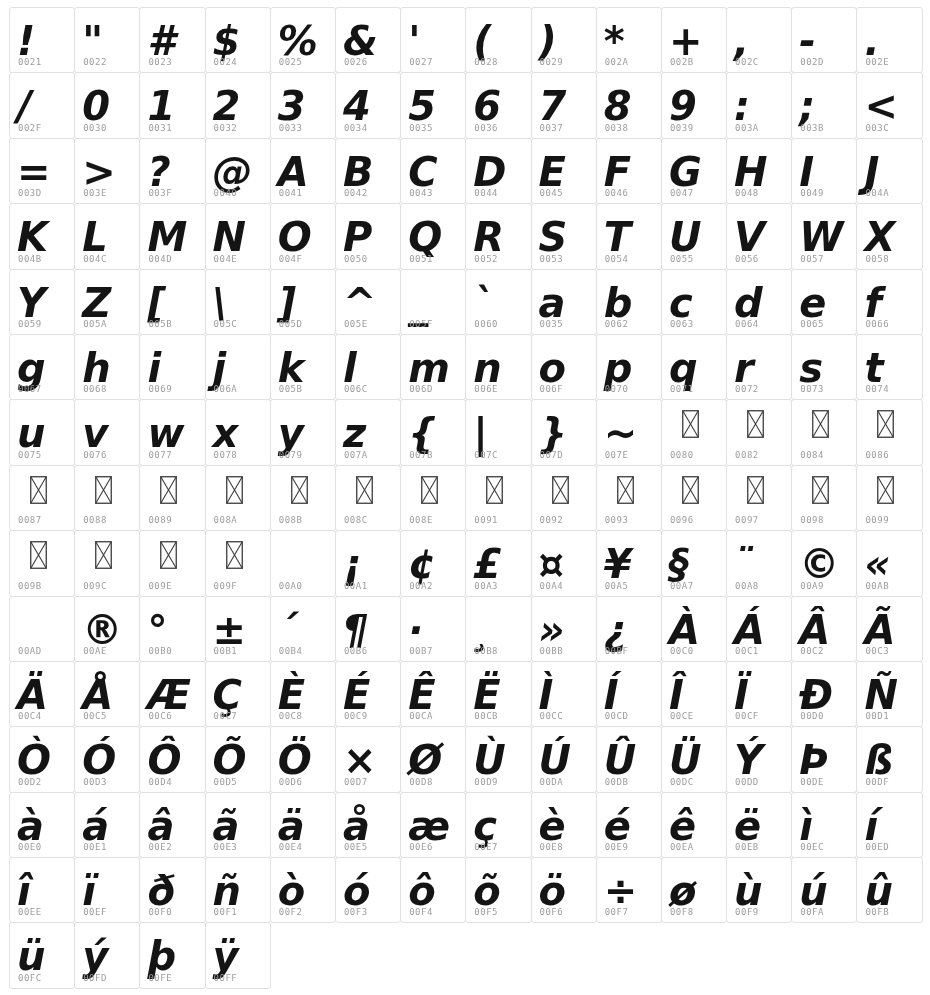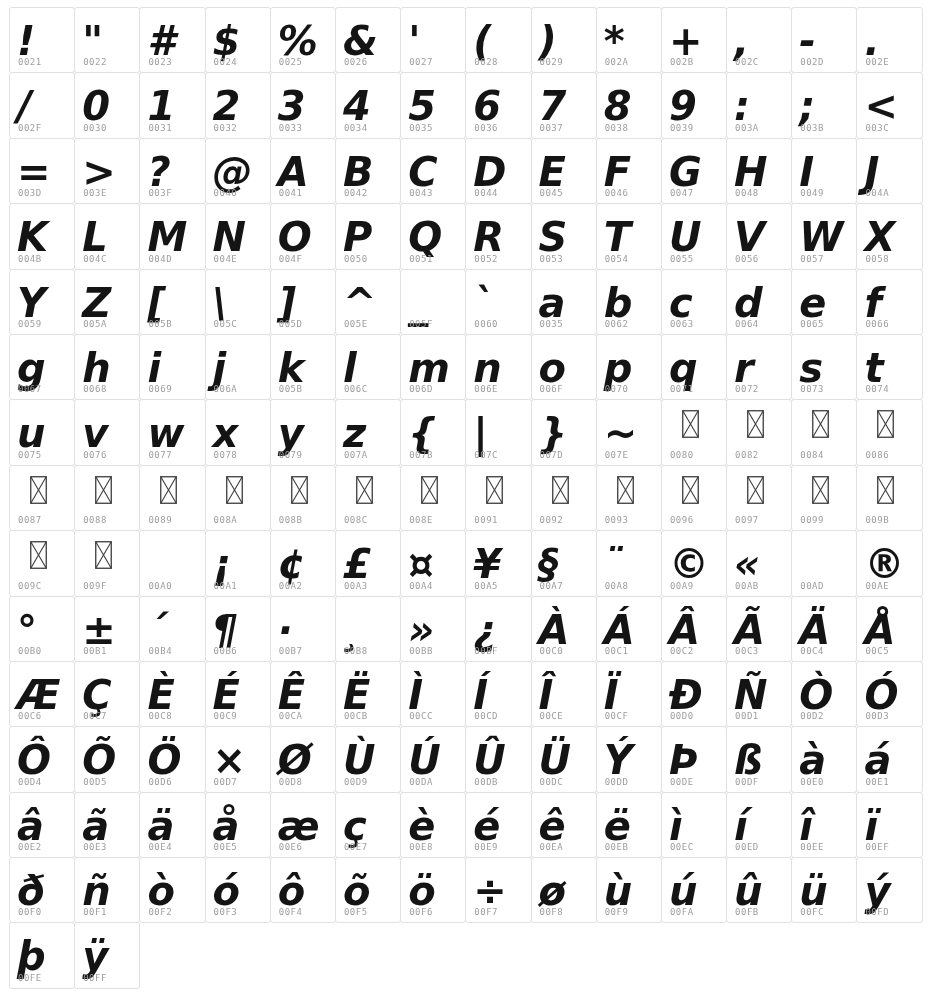--- a/index.html
+++ b/index.html
@@ -569,37 +569,53 @@
             <line x1="16.25" y1="0.75" x2="0.75" y2="27.25" stroke="#3c3c3c" stroke-width="1.1"></line>
           </svg></div>
         <div class="code">0097</div>
       </div>
       <div class="cell">
         <div class="glyph notdef"><svg width="17" height="28" viewBox="0 0 17 28">
             <rect x="0.75" y="0.75" width="15.5" height="26.5" fill="none" stroke="#3c3c3c" stroke-width="1.3"></rect>
             <line x1="0.75" y1="0.75" x2="16.25" y2="27.25" stroke="#3c3c3c" stroke-width="1.1"></line>
             <line x1="16.25" y1="0.75" x2="0.75" y2="27.25" stroke="#3c3c3c" stroke-width="1.1"></line>
           </svg></div>
+        <div class="code">0098</div>
+      </div>
+      <div class="cell">
+        <div class="glyph notdef"><svg width="17" height="28" viewBox="0 0 17 28">
+            <rect x="0.75" y="0.75" width="15.5" height="26.5" fill="none" stroke="#3c3c3c" stroke-width="1.3"></rect>
+            <line x1="0.75" y1="0.75" x2="16.25" y2="27.25" stroke="#3c3c3c" stroke-width="1.1"></line>
+            <line x1="16.25" y1="0.75" x2="0.75" y2="27.25" stroke="#3c3c3c" stroke-width="1.1"></line>
+          </svg></div>
         <div class="code">0099</div>
       </div>
       <div class="cell">
         <div class="glyph notdef"><svg width="17" height="28" viewBox="0 0 17 28">
             <rect x="0.75" y="0.75" width="15.5" height="26.5" fill="none" stroke="#3c3c3c" stroke-width="1.3"></rect>
             <line x1="0.75" y1="0.75" x2="16.25" y2="27.25" stroke="#3c3c3c" stroke-width="1.1"></line>
             <line x1="16.25" y1="0.75" x2="0.75" y2="27.25" stroke="#3c3c3c" stroke-width="1.1"></line>
           </svg></div>
         <div class="code">009B</div>
       </div>
       <div class="cell">
         <div class="glyph notdef"><svg width="17" height="28" viewBox="0 0 17 28">
             <rect x="0.75" y="0.75" width="15.5" height="26.5" fill="none" stroke="#3c3c3c" stroke-width="1.3"></rect>
             <line x1="0.75" y1="0.75" x2="16.25" y2="27.25" stroke="#3c3c3c" stroke-width="1.1"></line>
             <line x1="16.25" y1="0.75" x2="0.75" y2="27.25" stroke="#3c3c3c" stroke-width="1.1"></line>
           </svg></div>
         <div class="code">009C</div>
+      </div>
+      <div class="cell">
+        <div class="glyph notdef"><svg width="17" height="28" viewBox="0 0 17 28">
+            <rect x="0.75" y="0.75" width="15.5" height="26.5" fill="none" stroke="#3c3c3c" stroke-width="1.3"></rect>
+            <line x1="0.75" y1="0.75" x2="16.25" y2="27.25" stroke="#3c3c3c" stroke-width="1.1"></line>
+            <line x1="16.25" y1="0.75" x2="0.75" y2="27.25" stroke="#3c3c3c" stroke-width="1.1"></line>
+          </svg></div>
+        <div class="code">009E</div>
       </div>
       <div class="cell">
         <div class="glyph notdef"><svg width="17" height="28" viewBox="0 0 17 28">
             <rect x="0.75" y="0.75" width="15.5" height="26.5" fill="none" stroke="#3c3c3c" stroke-width="1.3"></rect>
             <line x1="0.75" y1="0.75" x2="16.25" y2="27.25" stroke="#3c3c3c" stroke-width="1.1"></line>
             <line x1="16.25" y1="0.75" x2="0.75" y2="27.25" stroke="#3c3c3c" stroke-width="1.1"></line>
           </svg></div>
         <div class="code">009F</div>
       </div>
       <div class="cell">

